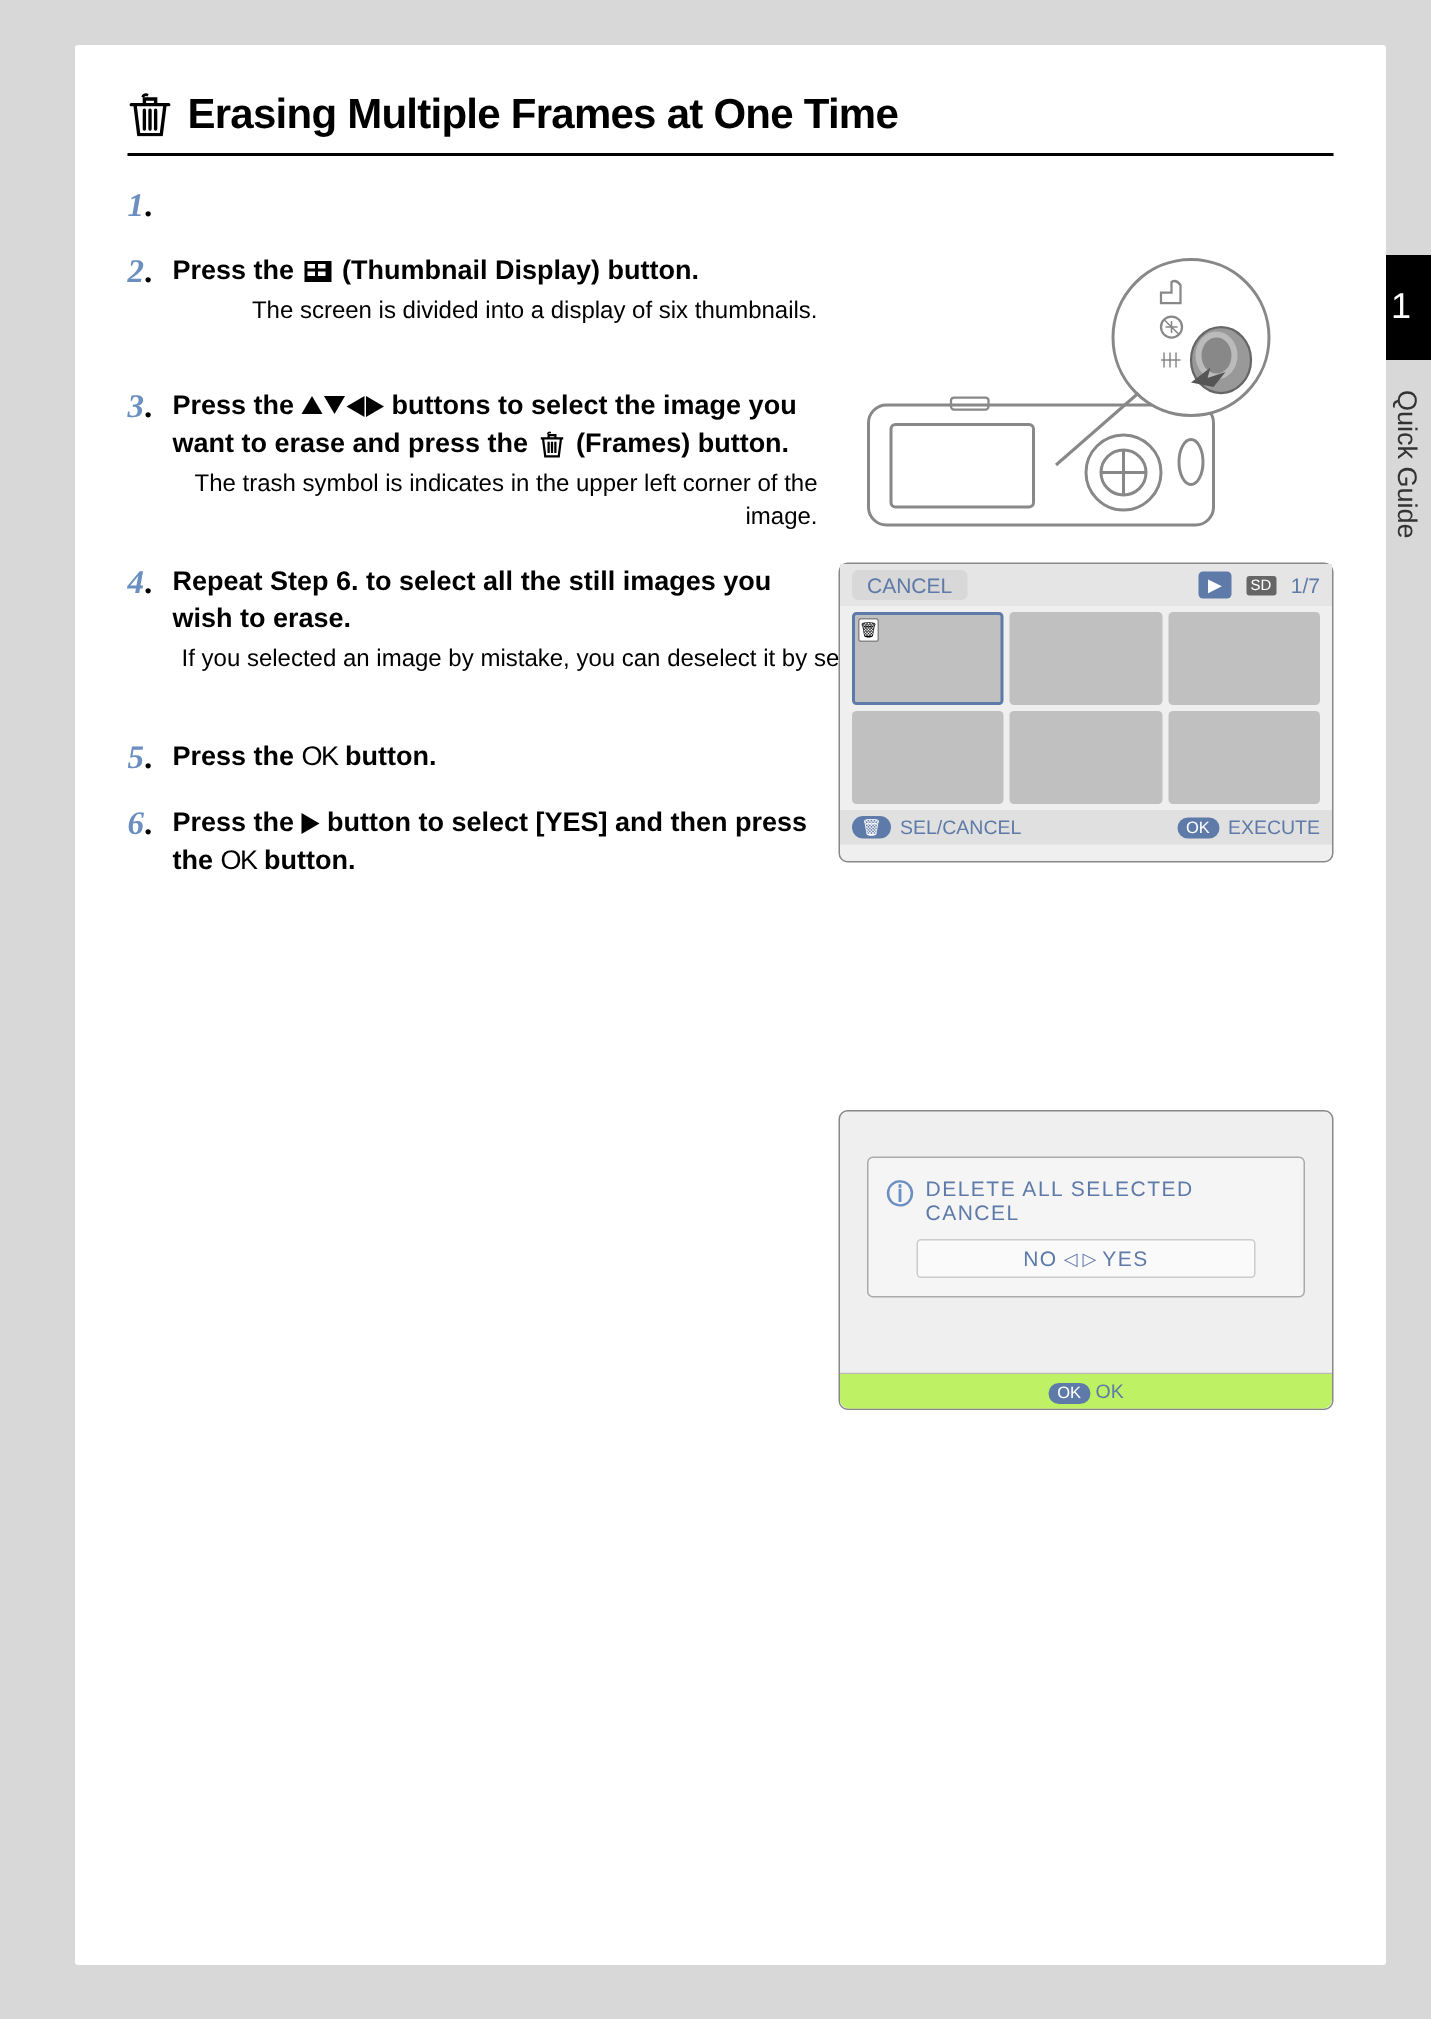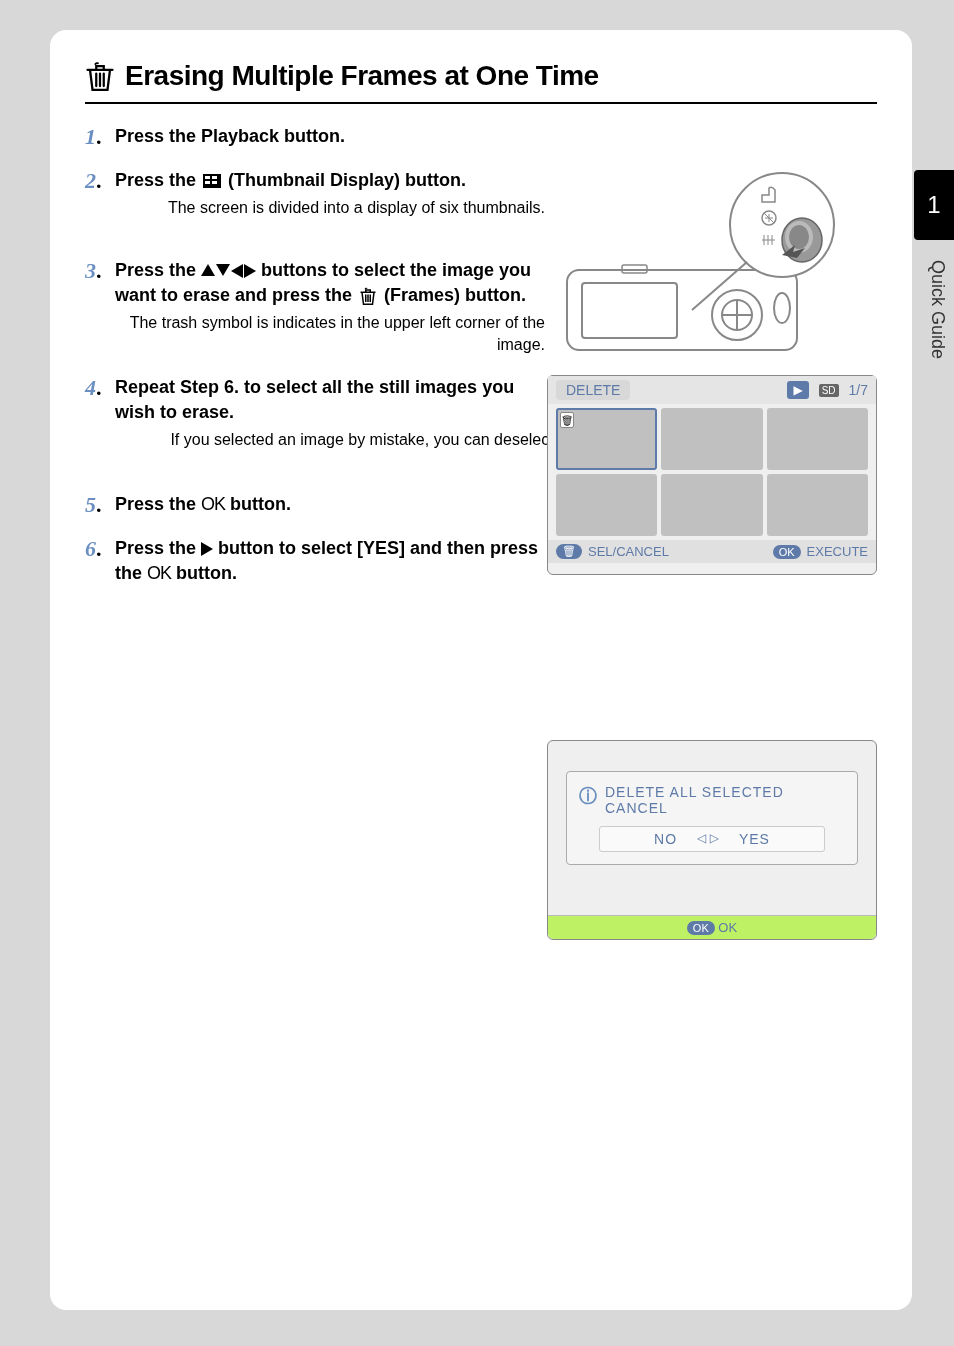--- a/index.html
+++ b/index.html
@@ -9,22 +9,22 @@
     }
     body {
       background: #d8d8d8;
       font-family: Arial, Helvetica, sans-serif;
       width: 954px;
       height: 1346px;
       position: relative;
     }
     .page-content {
       background: #ffffff;
-      border-radius: 16px;
-      margin: 30px 42px 30px 50px;
+      border-radius: 2px;
+      margin: 30px 30px 30px 50px;
       padding: 30px 35px 100px 35px;
       min-height: 1280px;
       position: relative;
     }
     .section-header {
       display: flex;
       align-items: center;
       border-bottom: 2px solid #000;
       padding-bottom: 10px;
       margin-bottom: 20px;
@@ -203,21 +203,22 @@
       font-weight: bold;
     }
     .confirm-title {
       font-size: 14px;
       color: #5e7aa8;
       letter-spacing: 1px;
     }
     .confirm-buttons {
       display: flex;
       justify-content: center;
-      gap: 20px;
+      gap: 4px;
+      align-items: center;
       border: 1px solid #ccc;
       margin: 0 20px;
       padding: 4px 10px;
       border-radius: 3px;
       background: #fafafa;
     }
     .confirm-btn {
       font-size: 14px;
       color: #5e7aa8;
       letter-spacing: 1px;
@@ -323,23 +324,20 @@
   <div class="section-header">
     <svg class="trash-icon-header" viewBox="0 0 24 24">
       <path d="M4 7 L20 7 L18 23 L6 23 Z M9 7 L9 4 L15 4 L15 7 M2 7 L22 7 M9 10 L9 20 M12 10 L12 20 M15 10 L15 20" stroke="#000" stroke-width="1.8" fill="none" stroke-linecap="round"></path>
       <path d="M8 3 Q9 1 11 2" stroke="#000" stroke-width="1.5" fill="none"></path>
     </svg>
     <span class="section-title">Erasing Multiple Frames at One Time</span>
   </div>
 
   <div class="step">
     <div class="step-num"><span>1</span><span class="step-dot">.</span></div>
-    <div class="step-body left-column">
-      <div class="step-title">Press the Playback button.</div>
-    </div>
   </div>
 
   <div class="step">
     <div class="step-num"><span>2</span><span class="step-dot">.</span></div>
     <div class="step-body left-column">
       <div class="step-title">
         <span>Press the </span><span class="thumbnail-btn-icon"></span><span> (Thumbnail Display) button.</span>
       </div>
       <div class="step-desc">The screen is divided into a display of six thumbnails.</div>
     </div>
@@ -415,21 +413,21 @@
     <path d="M215 70 L228 70 M217 65 L217 75 M221 65 L221 75 M225 65 L225 75" stroke="#888" stroke-width="1"></path>
 
     <ellipse cx="255" cy="70" rx="20" ry="22" fill="#999" stroke="#666" stroke-width="1.5"></ellipse>
     <ellipse cx="252" cy="67" rx="14" ry="16" fill="#bbb"></ellipse>
     <ellipse cx="252" cy="67" rx="10" ry="12" fill="#888"></ellipse>
     <path d="M235 85 L248 75 L246 82 L258 78 L250 88 Z" fill="#555"></path>
   </svg>
 
   <div class="thumbnail-screen">
     <div class="thumb-header">
-      <span class="thumb-header-label">DELETE</span>
+      <span class="thumb-header-label">CANCEL</span>
       <div class="thumb-header-right">
         <span class="play-badge">▶</span>
         <span class="sd-badge">SD</span>
         <span>1/7</span>
       </div>
     </div>
     <div class="thumb-grid">
       <div class="thumb-cell selected">
         <span class="trash-mark">🗑</span>
       </div>

